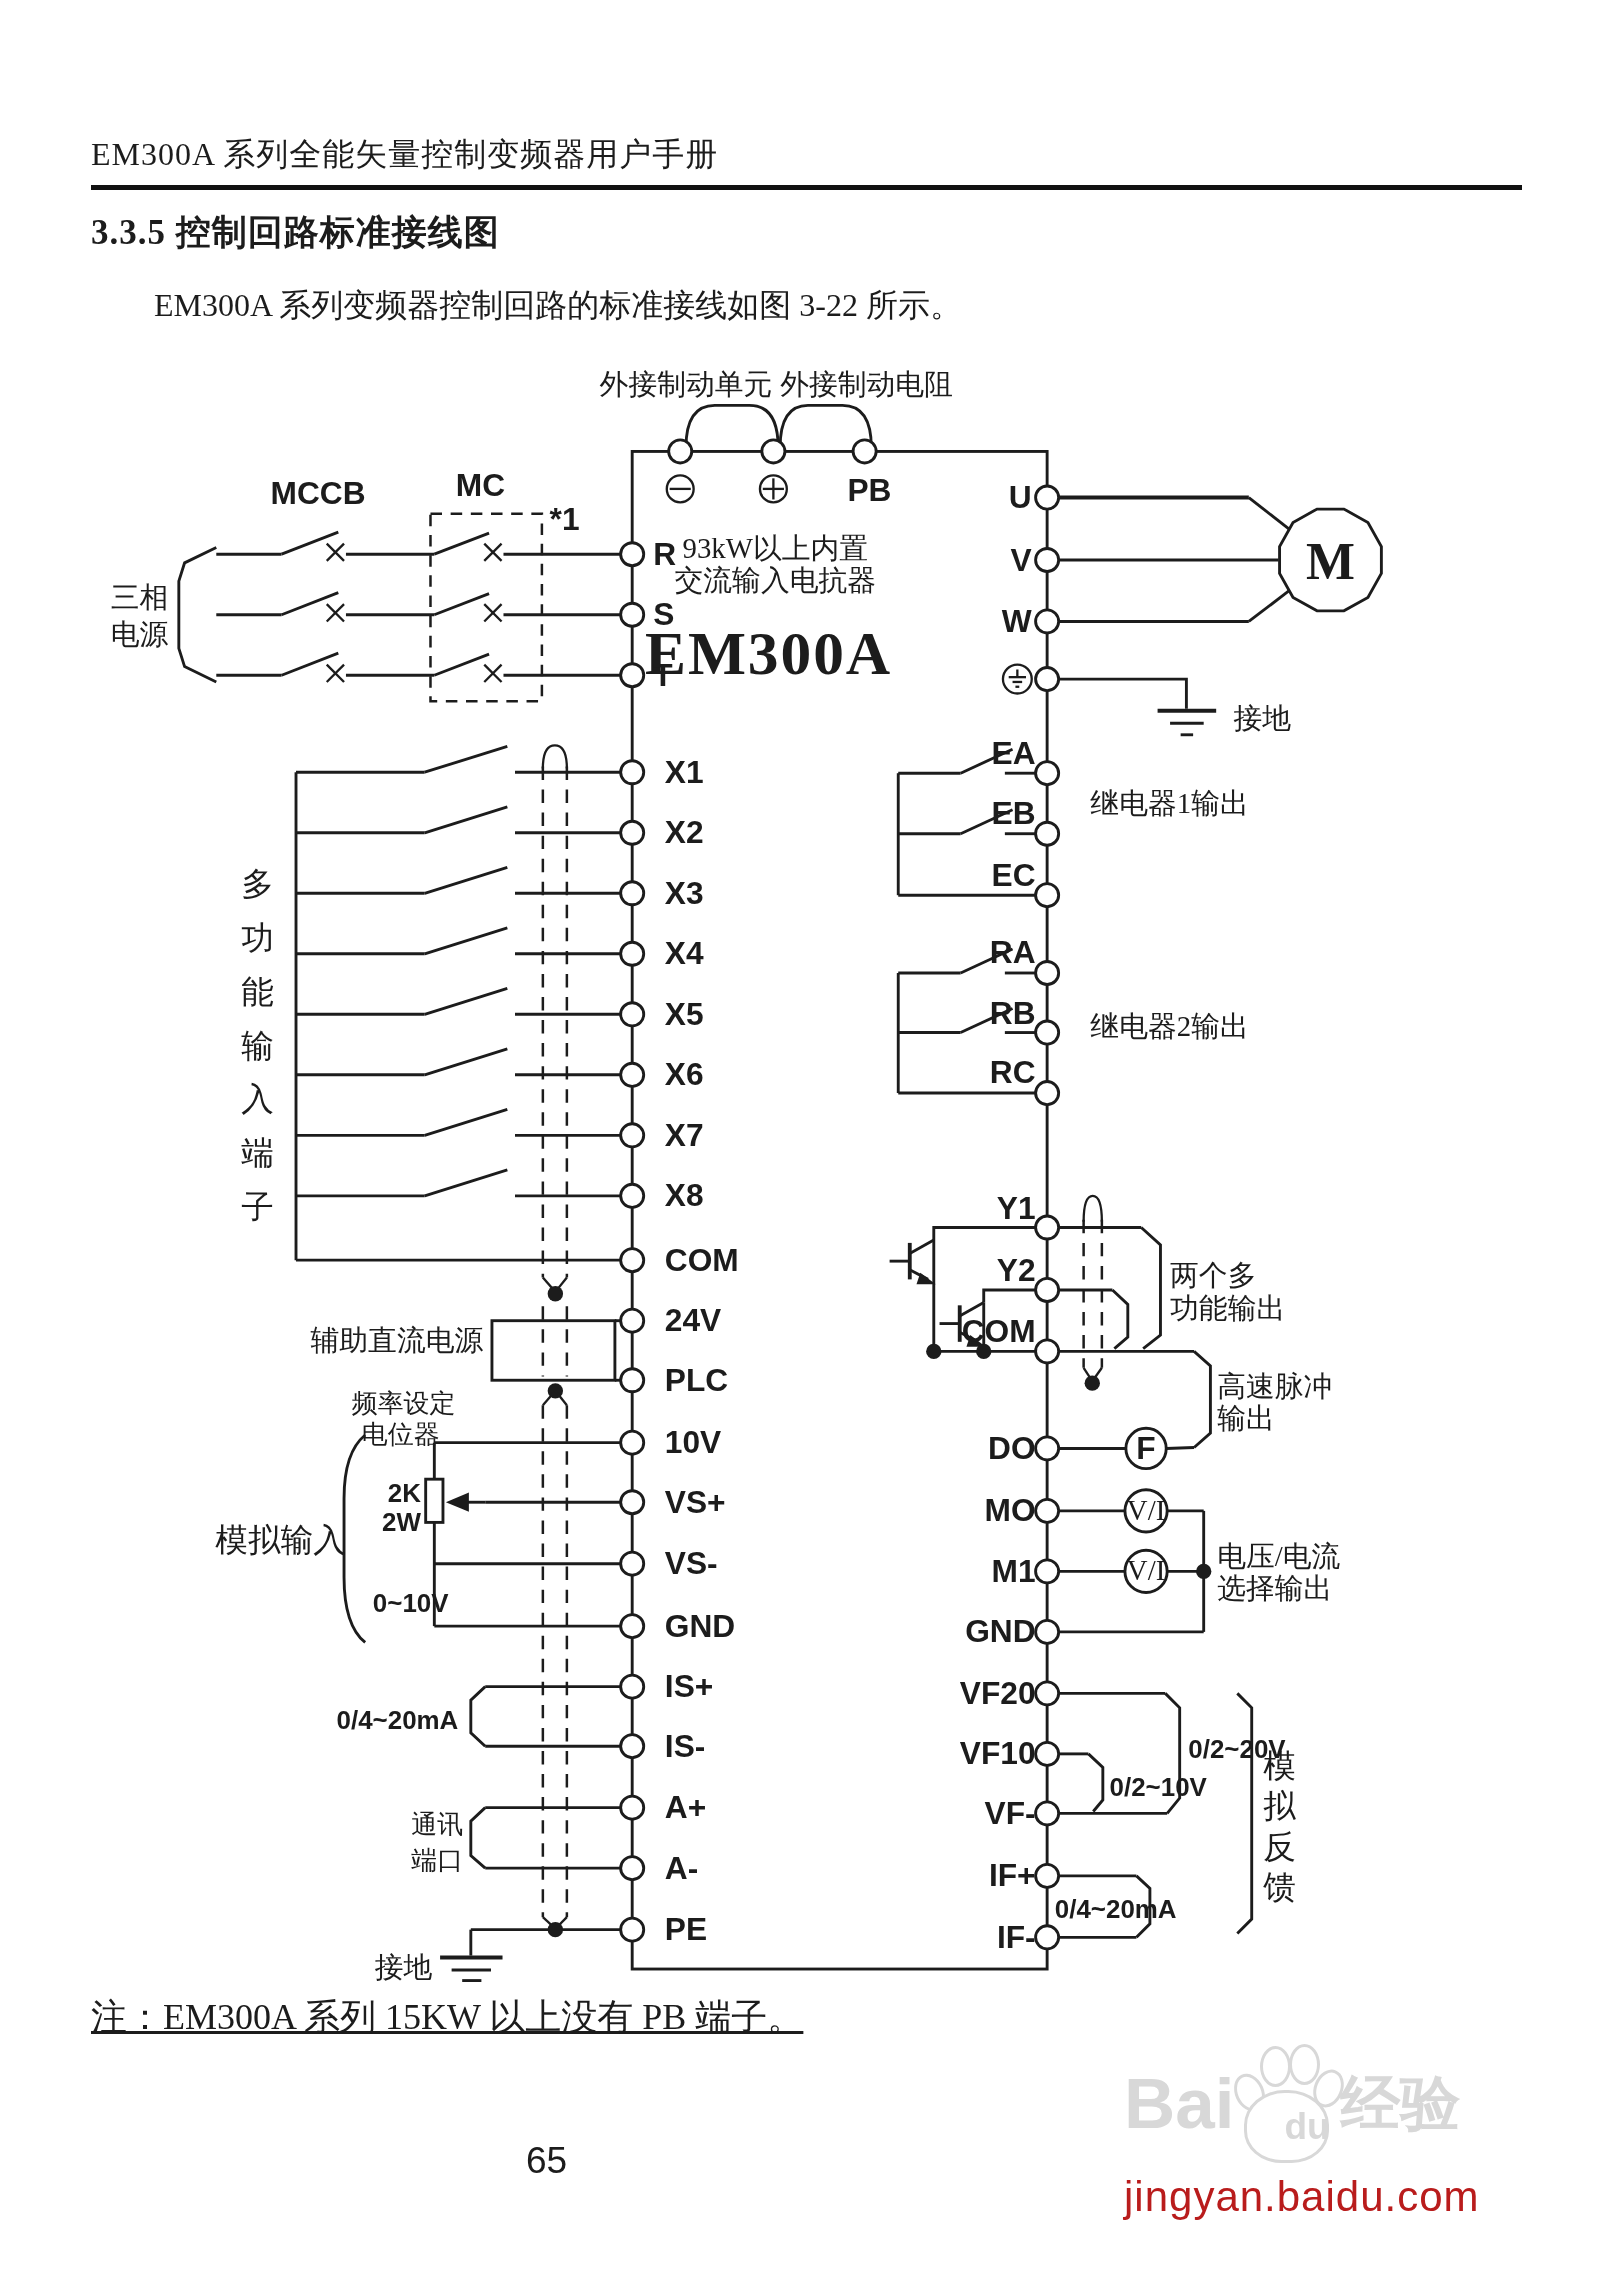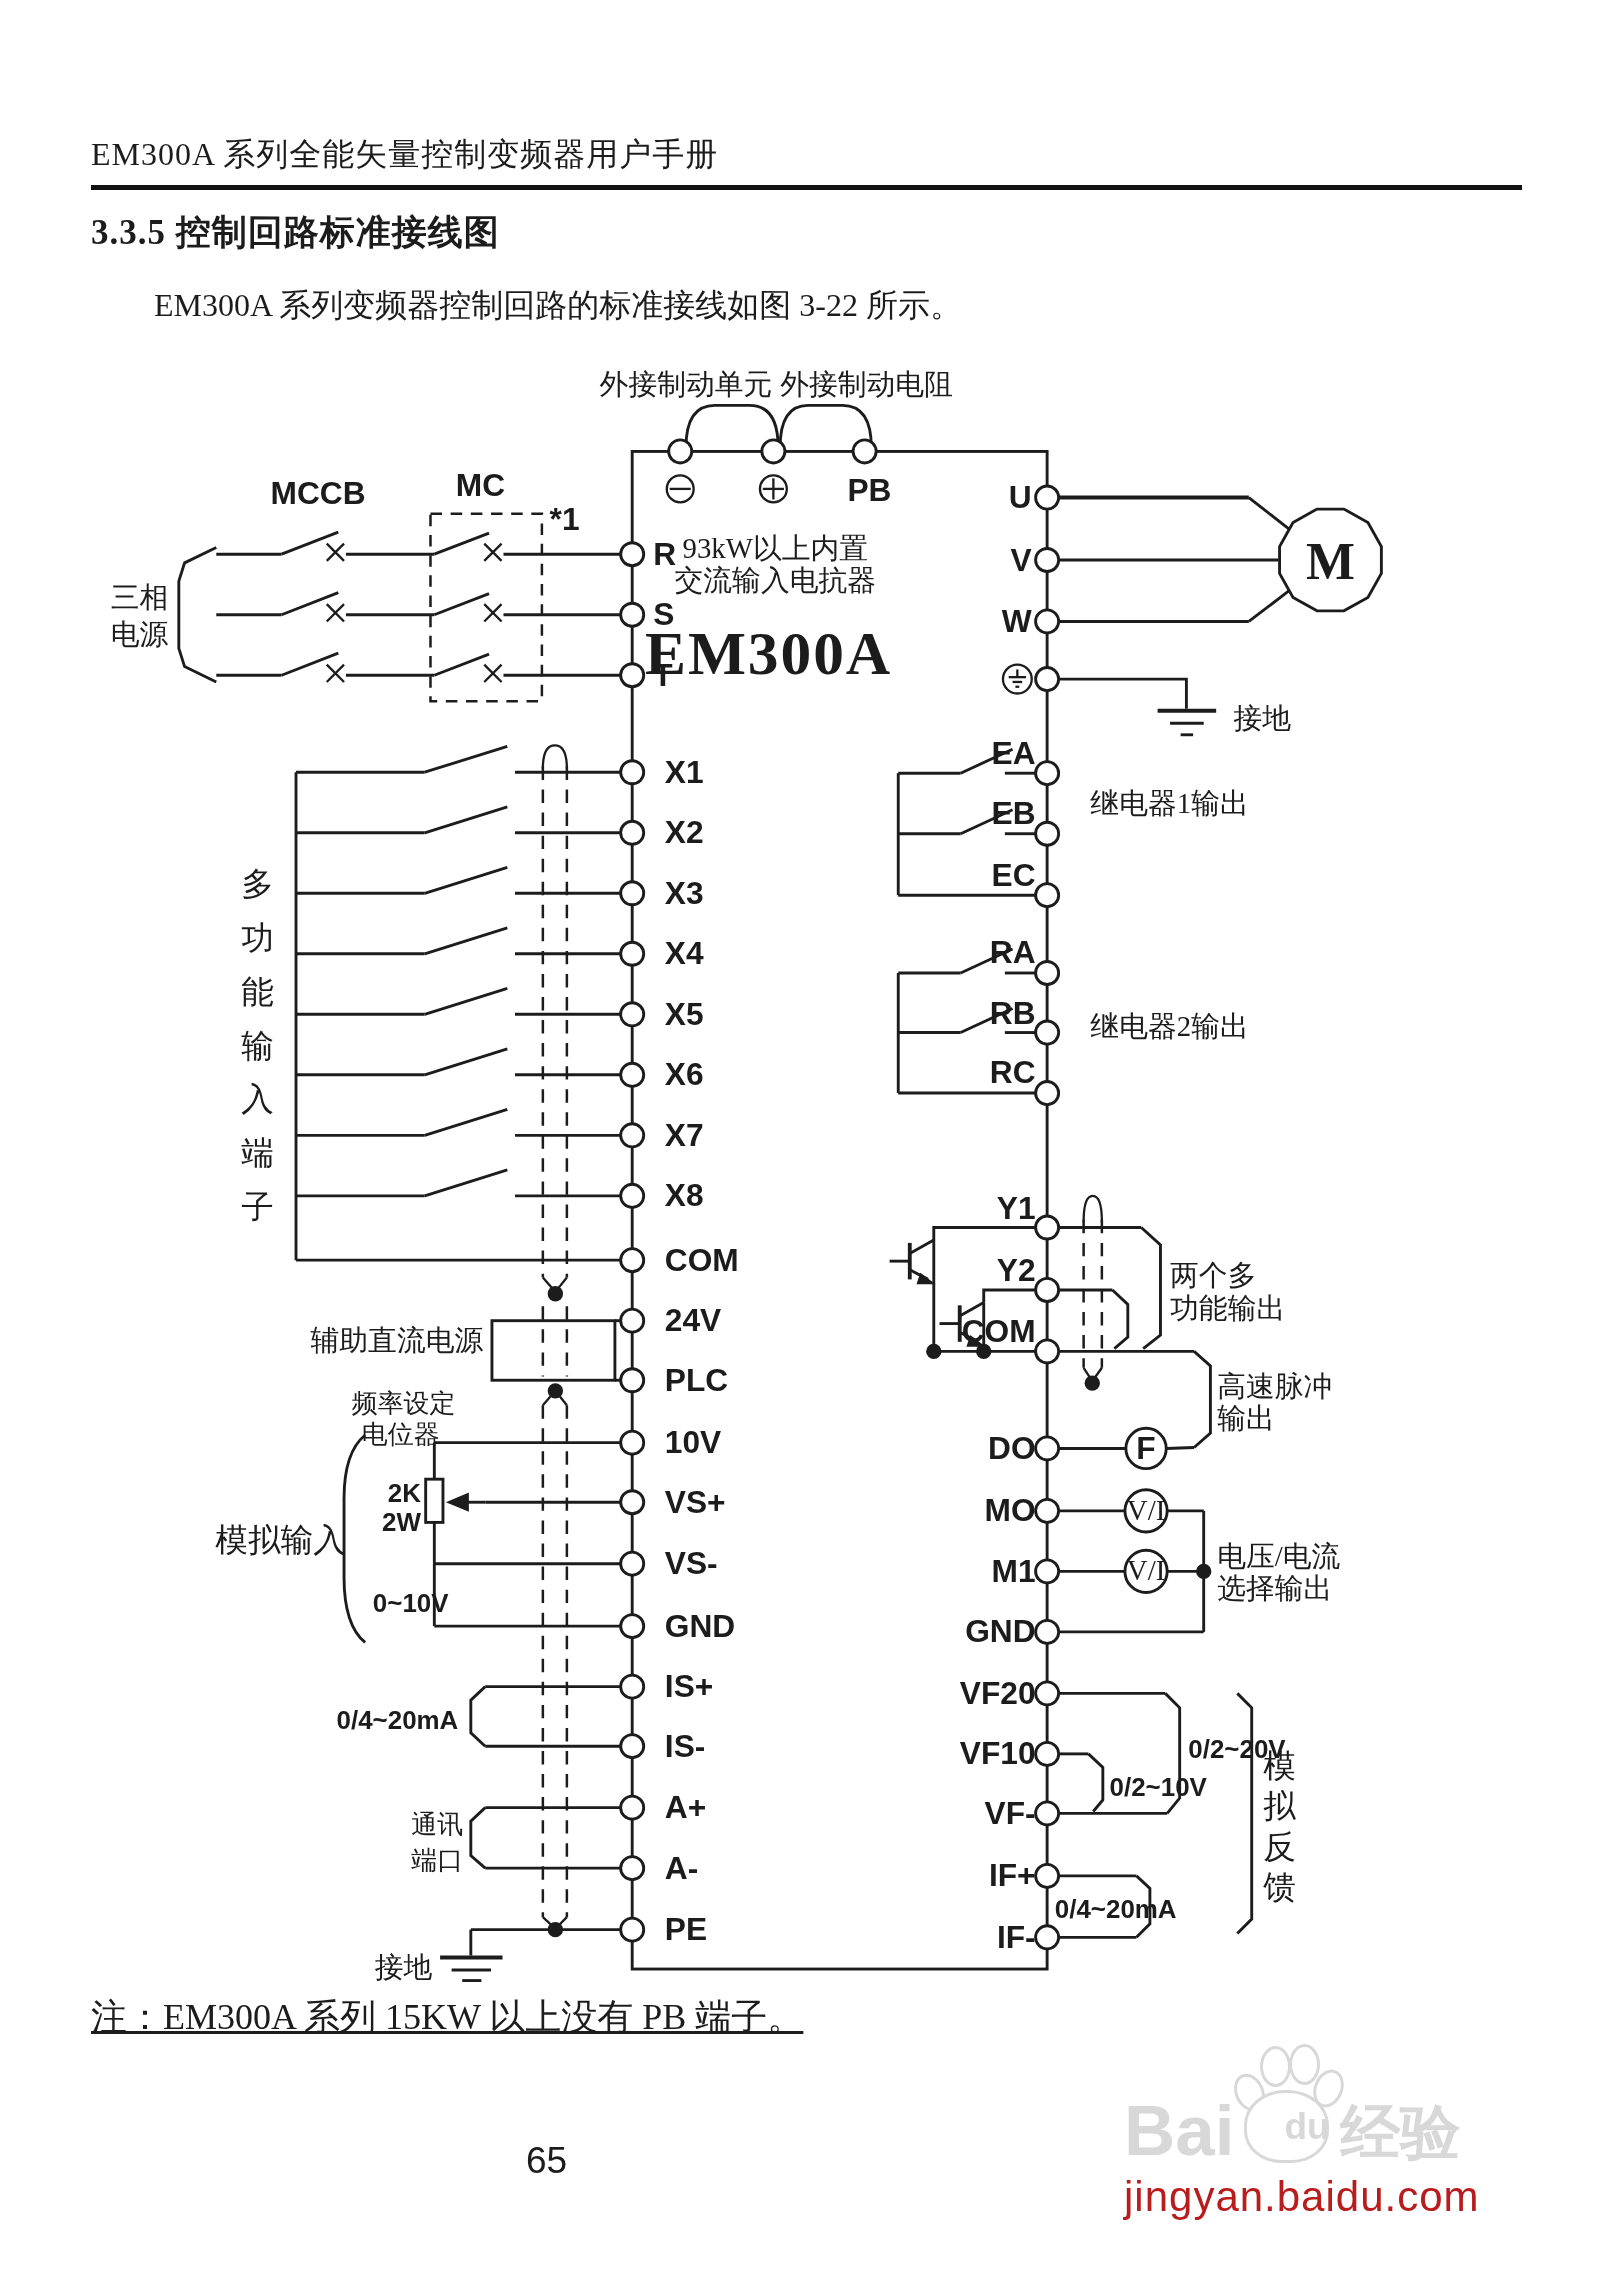--- a/index.html
+++ b/index.html
@@ -23,21 +23,21 @@
   .t-cjk-s{font-family:"Liberation Serif",serif;font-size:27px;fill:#1c1c1c;}
   .t-term{font-family:"Liberation Sans",sans-serif;font-weight:bold;font-size:33px;fill:#1c1c1c;}
   .t-rng{font-family:"Liberation Sans",sans-serif;font-weight:bold;font-size:27px;fill:#1c1c1c;}
   .t-brand{font-family:"Liberation Serif",serif;font-weight:bold;font-size:64px;fill:#1c1c1c;letter-spacing:2px;}
   .t-big{font-family:"Liberation Serif",serif;font-weight:bold;font-size:54px;fill:#1c1c1c;}
   .t-vert{font-family:"Liberation Serif",serif;font-size:34px;fill:#1c1c1c;}
   .anchor-mid{text-anchor:middle;}
   .anchor-end{text-anchor:end;}
   
   .wm{left:1124px;top:2044px;width:346px;color:#d8d8d8;font-family:"Liberation Sans",sans-serif;}
-  .wm-row{display:flex;align-items:flex-end;}
+  .wm-row{display:flex;align-items:center;}
   .wm-bai{font-size:71px;font-weight:bold;line-height:0.9;}
   .wm-jy{font-size:60px;font-weight:bold;line-height:1.0;margin-left:5.8px;font-family:Liberation Sans, sans-serif;}
   .wm-paw{position:relative;width:100px;height:119px;flex:0 0 auto;}
   .wm-toe{position:absolute;border:3.8px solid #d8d8d8;background:#fff;border-radius:50%;}
   .wm-pad{position:absolute;left:9.6px;top:46px;width:79px;height:67px;border:3.8px solid #d8d8d8;background:#fff;
           border-radius:48% 48% 44% 44%;display:flex;align-items:center;justify-content:center;}
   .wm-du{font-size:37px;font-weight:bold;color:#d8d8d8;margin-left:41px;}
   .wm-url{font-size:42px;letter-spacing:1px;margin-top:9.6px;color:#b91c1c;}
 </style>
 </head>

